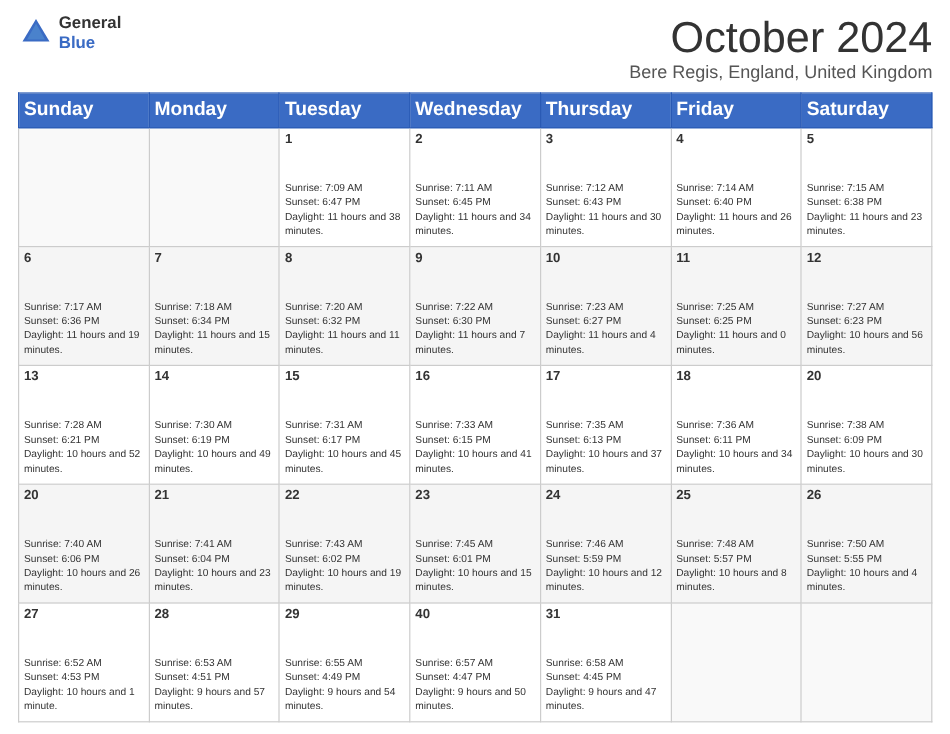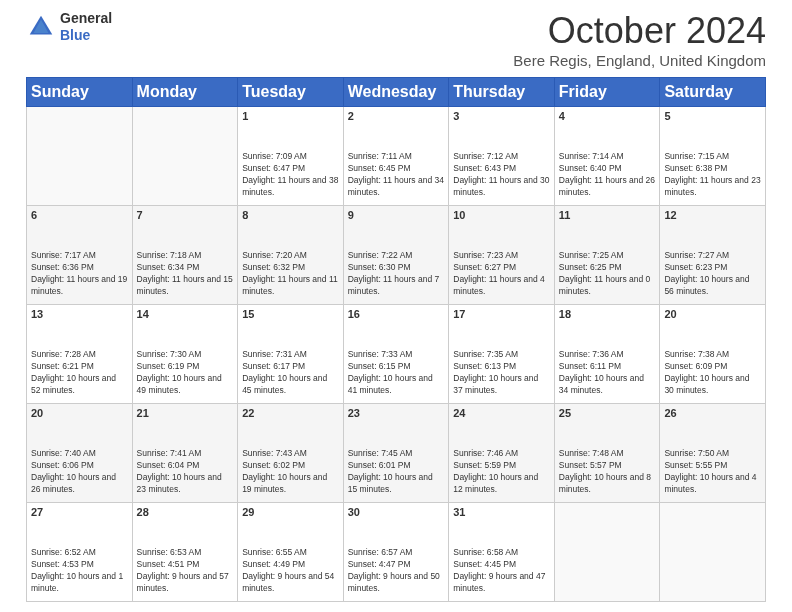--- a/index.html
+++ b/index.html
@@ -6,21 +6,21 @@
     body {
       font-family: Arial, sans-serif;
       background: #fff;
       width: 792px;
       height: 612px;
       overflow: hidden;
     }
     .page {
       width: 792px;
       height: 612px;
-      padding: 10px 26px;
+      padding: 10px 15px;
       display: flex;
       flex-direction: column;
     }
     .header {
       display: flex;
       justify-content: space-between;
       align-items: flex-start;
       margin-bottom: 8px;
     }
     .logo {
@@ -253,21 +253,21 @@
           </td>
           <td>
             <span class="day-number">28</span>
             <div class="day-info">Sunrise: 6:53 AM<br>Sunset: 4:51 PM<br>Daylight: 9 hours and 57 minutes.</div>
           </td>
           <td>
             <span class="day-number">29</span>
             <div class="day-info">Sunrise: 6:55 AM<br>Sunset: 4:49 PM<br>Daylight: 9 hours and 54 minutes.</div>
           </td>
           <td>
-            <span class="day-number">30</span>
+            <span class="day-number">40</span>
             <div class="day-info">Sunrise: 6:57 AM<br>Sunset: 4:47 PM<br>Daylight: 9 hours and 50 minutes.</div>
           </td>
           <td>
             <span class="day-number">31</span>
             <div class="day-info">Sunrise: 6:58 AM<br>Sunset: 4:45 PM<br>Daylight: 9 hours and 47 minutes.</div>
           </td>
           <td class="empty"></td>
           <td class="empty"></td>
         </tr>
       </tbody>

